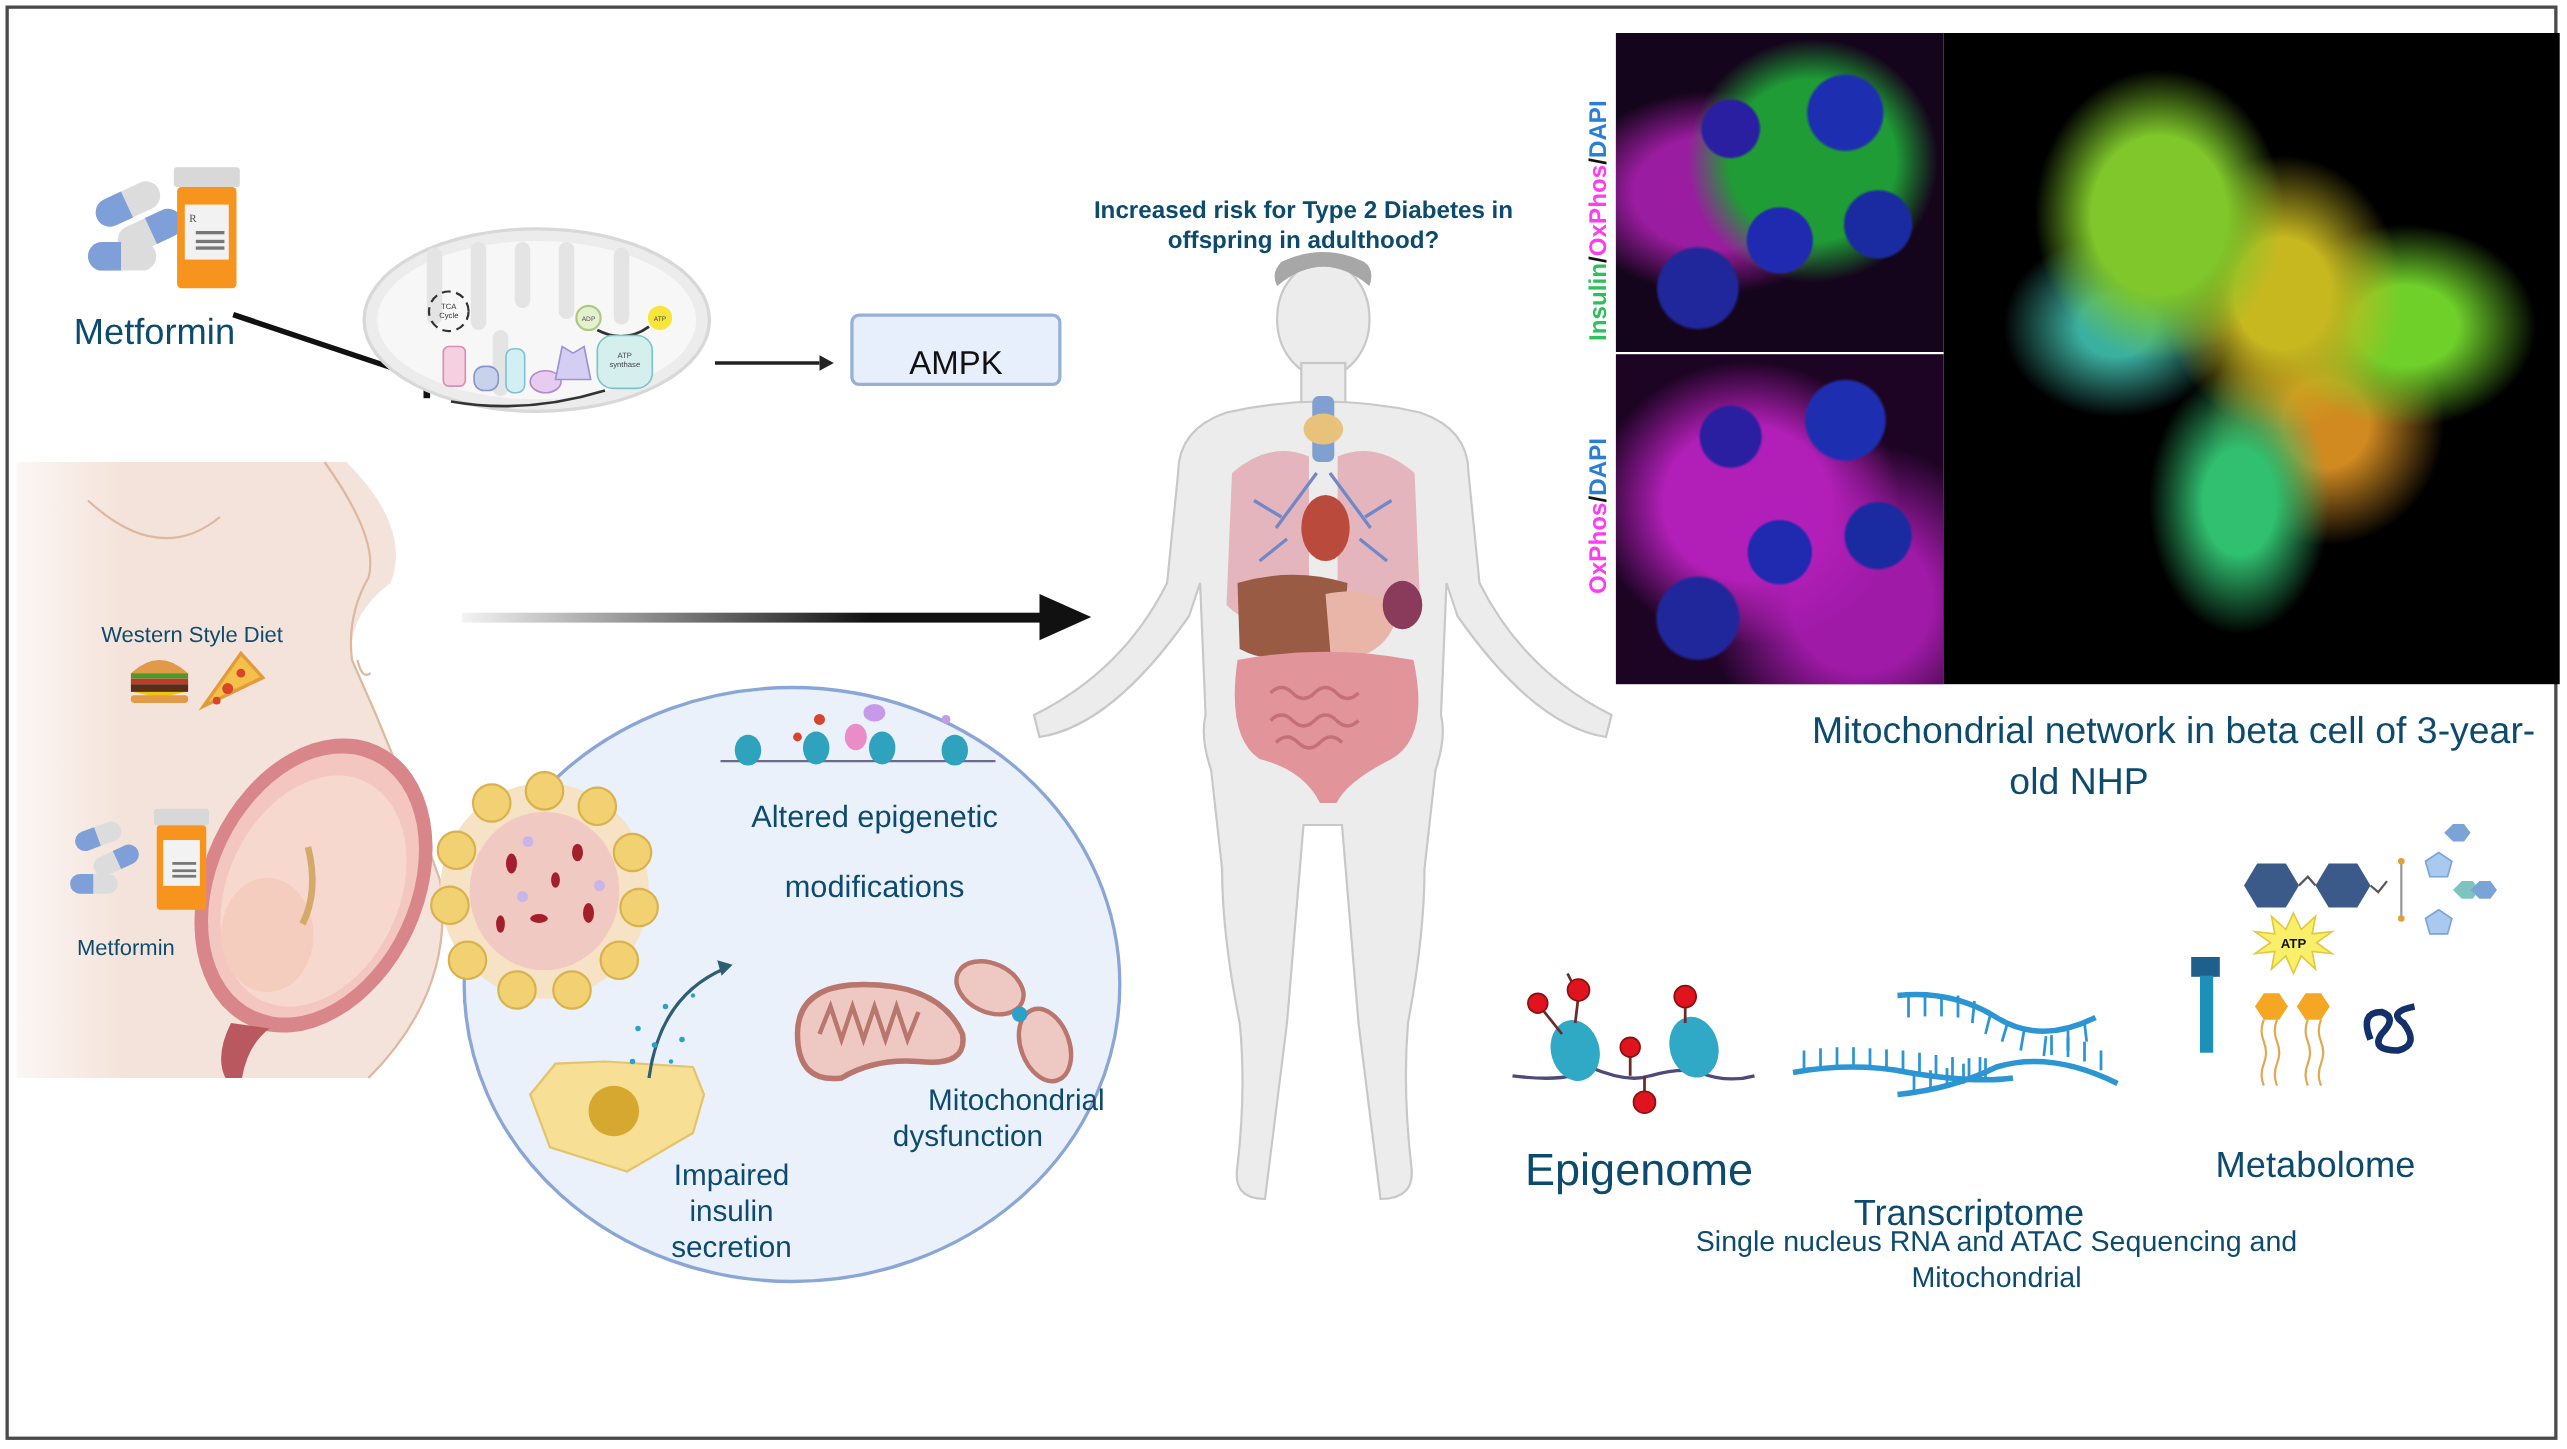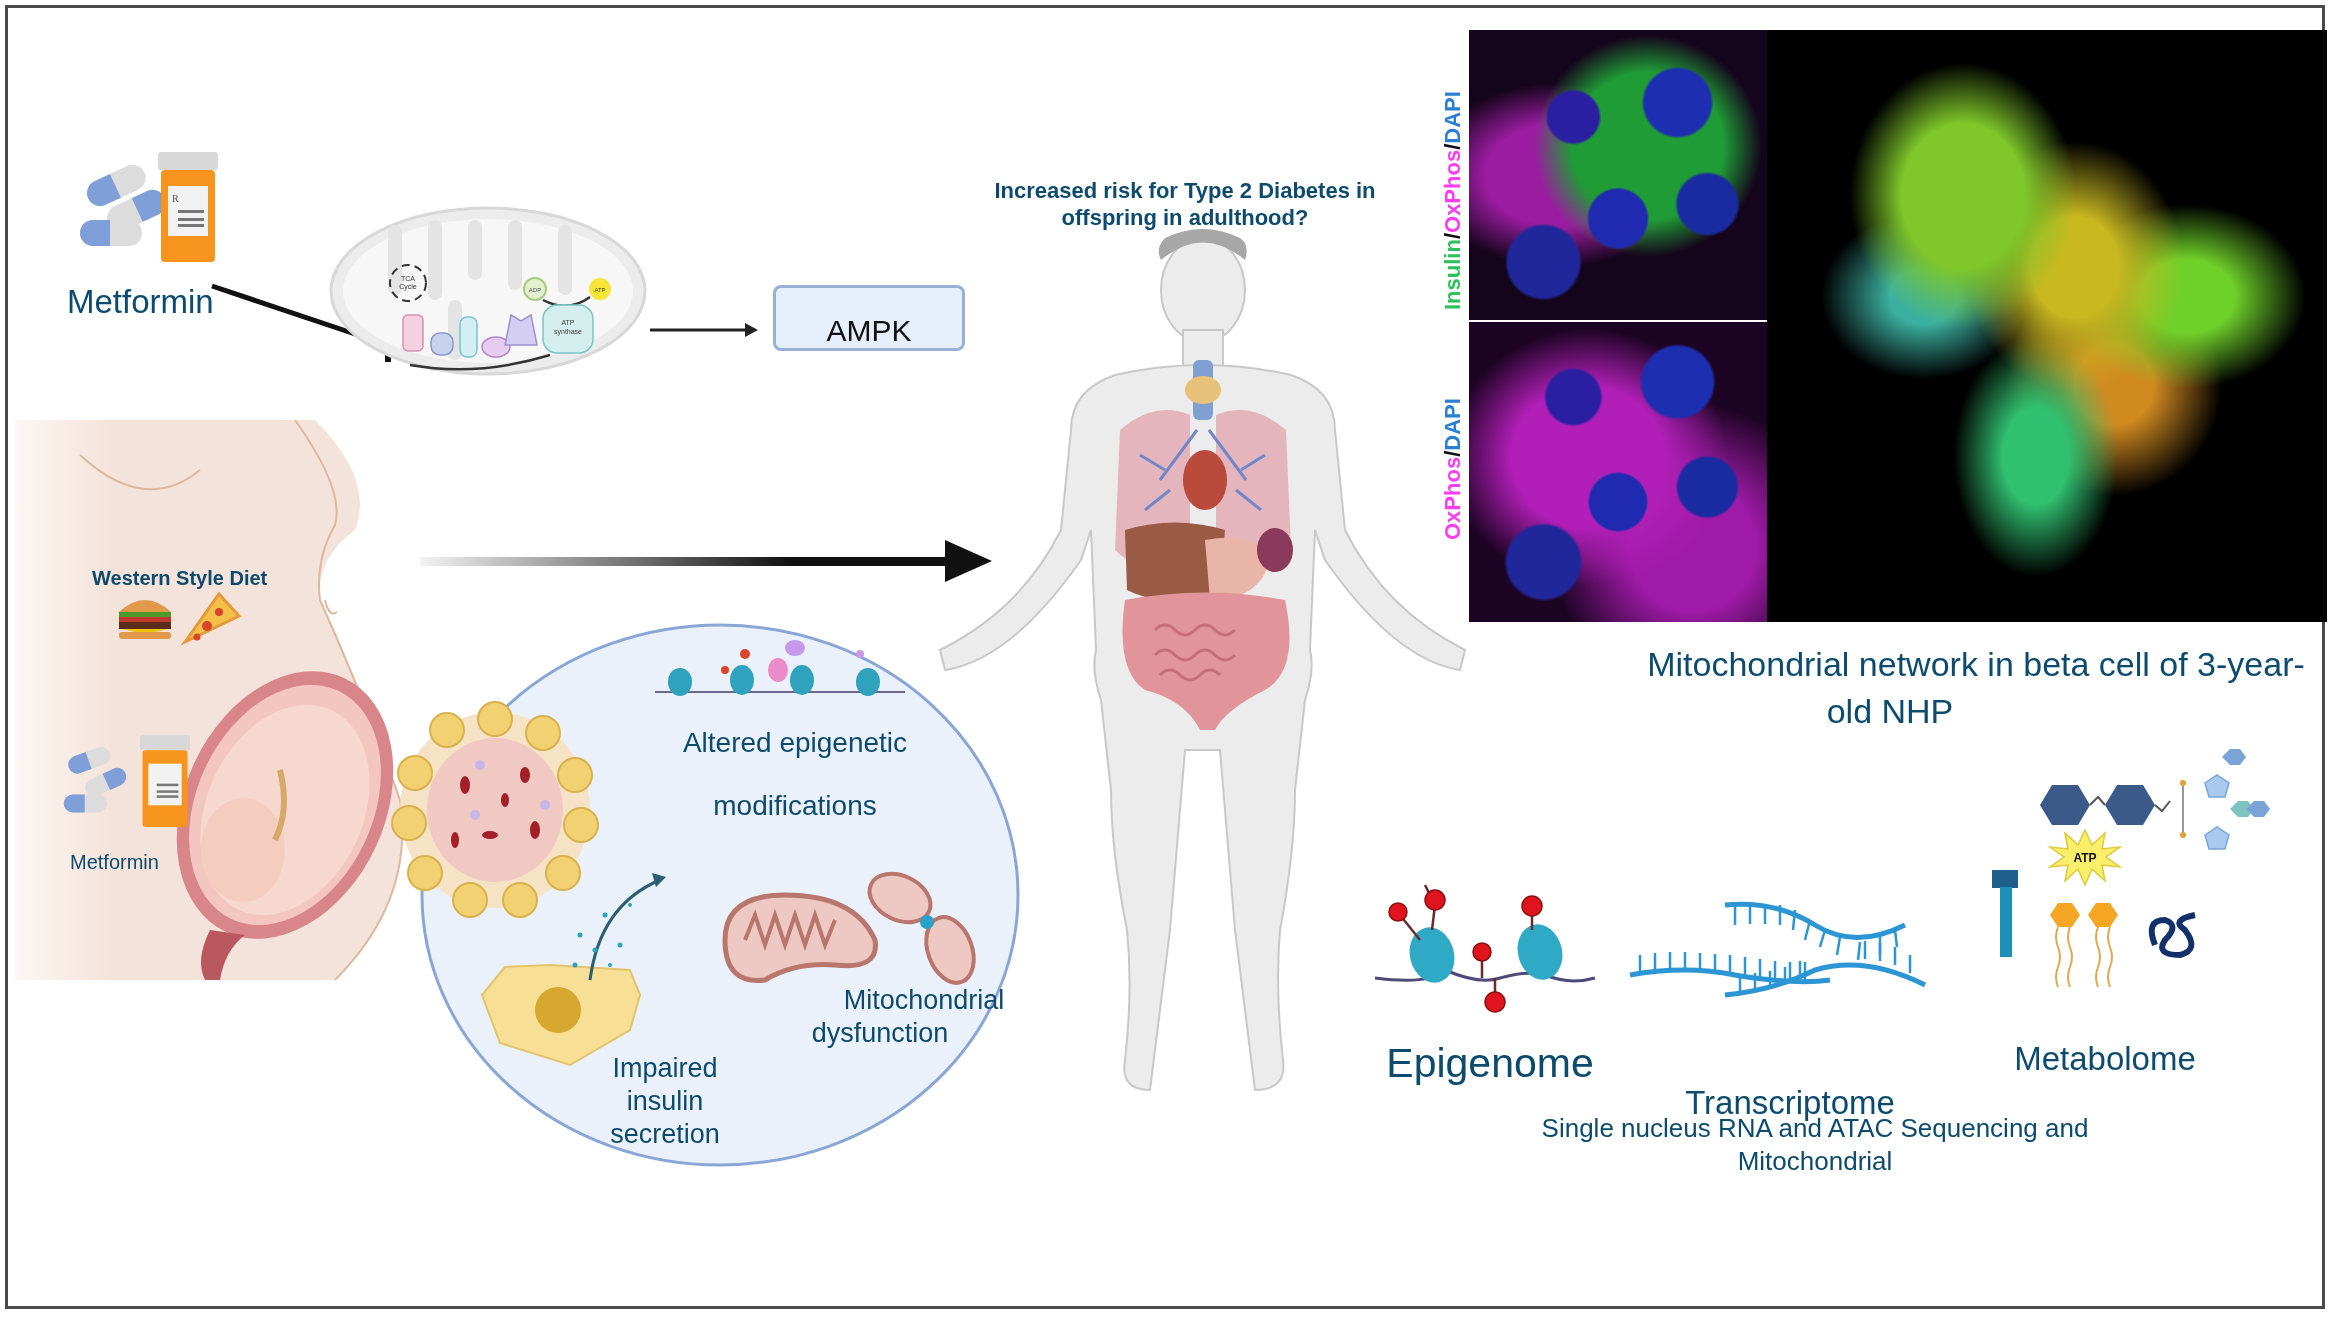--- a/index.html
+++ b/index.html
@@ -96,21 +96,21 @@
   <path d="M65 35 Q130 95 185 50" fill="none" stroke="#ddb89e" stroke-width="2"></path>
   <path d="M310 180 q4 18 12 12" fill="none" stroke="#ddb89e" stroke-width="2"></path>
 
   <ellipse cx="270" cy="385" rx="100" ry="140" transform="rotate(25 270 385)" fill="#d9868a"></ellipse>
   <ellipse cx="270" cy="385" rx="88" ry="126" transform="rotate(25 270 385)" fill="#f3c7c0"></ellipse>
   <ellipse cx="270" cy="390" rx="78" ry="110" transform="rotate(25 270 390)" fill="#f7d8cf"></ellipse>
   <path d="M195 510 Q180 540 190 560 L205 560 Q210 530 230 515 Z" fill="#b9595f"></path>
   <ellipse cx="228" cy="430" rx="42" ry="52" fill="#f5cdbf"></ellipse>
   <path d="M265 350 q10 40 -5 70" fill="none" stroke="#d4aa6a" stroke-width="6"></path>
 </svg>
-<div class="txt" style="left:92px;top:567px;font-size:20px;font-weight:bold;">Western Style Diet</div>
+<div class="txt" style="left:92px;top:567px;font-size:20px;">Western Style Diet</div>
 <svg style="left:117px;top:592px" width="56" height="48" viewBox="0 0 56 48">
   <path d="M2 20 Q28 -4 54 20 Z" fill="#e09a4a"></path>
   <rect x="2" y="20" width="52" height="5" fill="#4c9a2a"></rect>
   <rect x="2" y="25" width="52" height="5" fill="#c0392b"></rect>
   <rect x="2" y="30" width="52" height="7" fill="#5a2d1a"></rect>
   <polygon points="4,37 52,37 38,40 28,42 18,40" fill="#f1c40f"></polygon>
   <rect x="2" y="40" width="52" height="7" rx="3" fill="#e09a4a"></rect>
 </svg>
 <svg style="left:183px;top:592px" width="58" height="52" viewBox="0 0 58 52">
   <polygon points="2,50 36,2 56,24" fill="#f5c04a" stroke="#e29a3a" stroke-width="3"></polygon>

